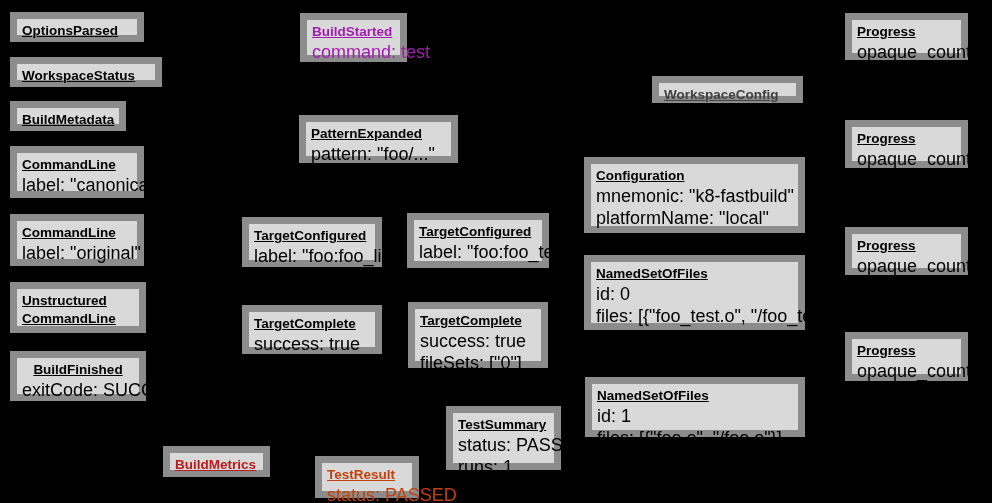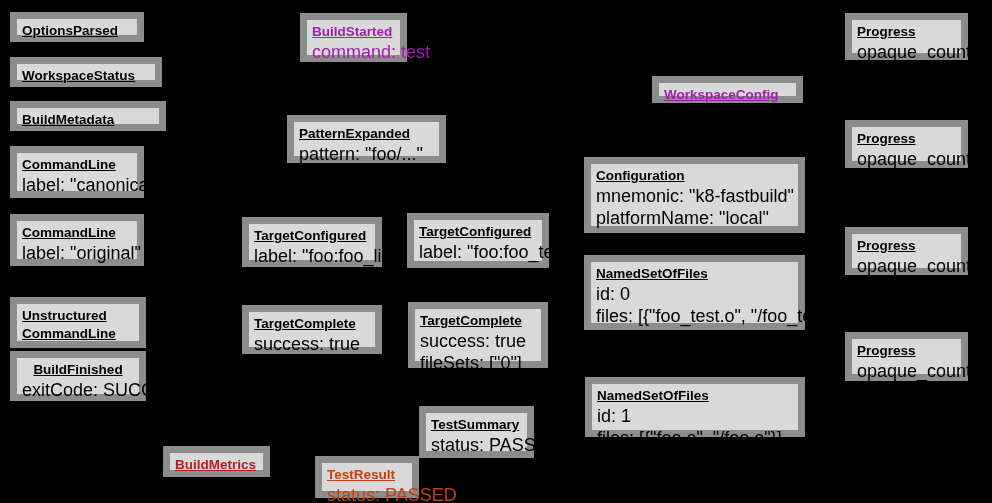--- a/index.html
+++ b/index.html
@@ -41,47 +41,47 @@
 </head>
 <body>
 
 <div id="canvas" style="background: rgb(0, 0, 0);">
     <div class="node" style="left: 10px; top: 12px; width: 134px; height: 30px; background: rgb(217, 217, 217); border-color: rgb(140, 140, 140); color: rgb(0, 0, 0);">
       <div class="node-title">OptionsParsed</div>
     </div>
     <div class="node" style="left: 10px; top: 57px; width: 152px; height: 30px; background: rgb(217, 217, 217); border-color: rgb(140, 140, 140); color: rgb(0, 0, 0);">
       <div class="node-title">WorkspaceStatus</div>
     </div>
-    <div class="node" style="left: 10px; top: 101px; width: 156px; height: 30px; background: rgb(217, 217, 217); border-color: rgb(140, 140, 140); color: rgb(0, 0, 0);">
+    <div class="node" style="left: 10px; top: 101px; width: 116px; height: 30px; background: rgb(217, 217, 217); border-color: rgb(140, 140, 140); color: rgb(0, 0, 0);">
       <div class="node-title">BuildMetadata</div>
     </div>
     <div class="node" style="left: 10px; top: 146px; width: 134px; height: 52px; background: rgb(217, 217, 217); border-color: rgb(140, 140, 140); color: rgb(0, 0, 0);">
       <div class="node-title">CommandLine</div>
       <div class="node-detail">label: "canonical"</div>
     </div>
     <div class="node" style="left: 10px; top: 214px; width: 134px; height: 52px; background: rgb(217, 217, 217); border-color: rgb(140, 140, 140); color: rgb(0, 0, 0);">
       <div class="node-title">CommandLine</div>
       <div class="node-detail">label: "original"</div>
     </div>
-    <div class="node" style="left: 10px; top: 297px; width: 136px; height: 51px; background: rgb(217, 217, 217); border-color: rgb(140, 140, 140); color: rgb(0, 0, 0);">
+    <div class="node" style="left: 10px; top: 282px; width: 136px; height: 51px; background: rgb(217, 217, 217); border-color: rgb(140, 140, 140); color: rgb(0, 0, 0);">
       <div class="node-title">Unstructured
 CommandLine</div>
     </div>
     <div class="node" style="left: 10px; top: 351px; width: 136px; height: 50px; background: rgb(217, 217, 217); border-color: rgb(140, 140, 140); color: rgb(0, 0, 0); text-align: center;">
       <div class="node-title">BuildFinished</div>
       <div class="node-detail">exitCode: SUCCESS</div>
     </div>
     <div class="node" style="left: 163px; top: 446px; width: 107px; height: 31px; background: rgb(217, 217, 217); border-color: rgb(140, 140, 140); color: #b91c1c;">
       <div class="node-title">BuildMetrics</div>
     </div>
     <div class="node" style="left: 300px; top: 13px; width: 107px; height: 49px; background: rgb(217, 217, 217); border-color: rgb(140, 140, 140); color: #a21caf;">
       <div class="node-title">BuildStarted</div>
       <div class="node-detail">command: test</div>
     </div>
-    <div class="node" style="left: 287px; top: 115px; width: 159px; height: 48px; background: rgb(217, 217, 217); border-color: rgb(140, 140, 140); color: rgb(0, 0, 0);">
+    <div class="node" style="left: 299px; top: 115px; width: 159px; height: 48px; background: rgb(217, 217, 217); border-color: rgb(140, 140, 140); color: rgb(0, 0, 0);">
       <div class="node-title">PatternExpanded</div>
       <div class="node-detail">pattern: "foo/..."</div>
     </div>
     <div class="node" style="left: 242px; top: 217px; width: 140px; height: 50px; background: rgb(217, 217, 217); border-color: rgb(140, 140, 140); color: rgb(0, 0, 0);">
       <div class="node-title">TargetConfigured</div>
       <div class="node-detail">label: "foo:foo_lib"</div>
     </div>
     <div class="node" style="left: 407px; top: 213px; width: 142px; height: 55px; background: rgb(217, 217, 217); border-color: rgb(140, 140, 140); color: rgb(0, 0, 0);">
       <div class="node-title">TargetConfigured</div>
       <div class="node-detail">label: "foo:foo_test"</div>
@@ -92,26 +92,26 @@
     </div>
     <div class="node" style="left: 408px; top: 302px; width: 140px; height: 66px; background: rgb(217, 217, 217); border-color: rgb(140, 140, 140); color: rgb(0, 0, 0);">
       <div class="node-title">TargetComplete</div>
       <div class="node-detail">success: true</div>
       <div class="node-detail">fileSets: ["0"]</div>
     </div>
     <div class="node" style="left: 315px; top: 424px; width: 104px; height: 42px; background: rgb(217, 217, 217); border-color: rgb(140, 140, 140); color: #c2410c; margin-top: 32px;">
       <div class="node-title">TestResult</div>
       <div class="node-detail">status: PASSED</div>
     </div>
-    <div class="node" style="left: 419px; top: 406px; width: 115px; height: 52px; background: rgb(217, 217, 217); border-color: rgb(140, 140, 140); color: rgb(0, 0, 0);">
+    <div class="node" style="left: 446px; top: 406px; width: 115px; height: 64px; background: rgb(217, 217, 217); border-color: rgb(140, 140, 140); color: rgb(0, 0, 0);">
       <div class="node-title">TestSummary</div>
       <div class="node-detail">status: PASSED</div>
       <div class="node-detail">runs: 1</div>
     </div>
-    <div class="node" style="left: 652px; top: 76px; width: 151px; height: 27px; background: rgb(217, 217, 217); border-color: rgb(140, 140, 140); color: #a21caf;">
+    <div class="node" style="left: 652px; top: 76px; width: 151px; height: 27px; background: rgb(217, 217, 217); border-color: rgb(140, 140, 140); color: #404040;">
       <div class="node-title">WorkspaceConfig</div>
     </div>
     <div class="node" style="left: 584px; top: 157px; width: 221px; height: 76px; background: rgb(217, 217, 217); border-color: rgb(140, 140, 140); color: rgb(0, 0, 0);">
       <div class="node-title">Configuration</div>
       <div class="node-detail">mnemonic: "k8-fastbuild"</div>
       <div class="node-detail">platformName: "local"</div>
       <div class="node-detail">cpu: "k8"</div>
     </div>
     <div class="node" style="left: 584px; top: 255px; width: 221px; height: 75px; background: rgb(217, 217, 217); border-color: rgb(140, 140, 140); color: rgb(0, 0, 0);">
       <div class="node-title">NamedSetOfFiles</div>

